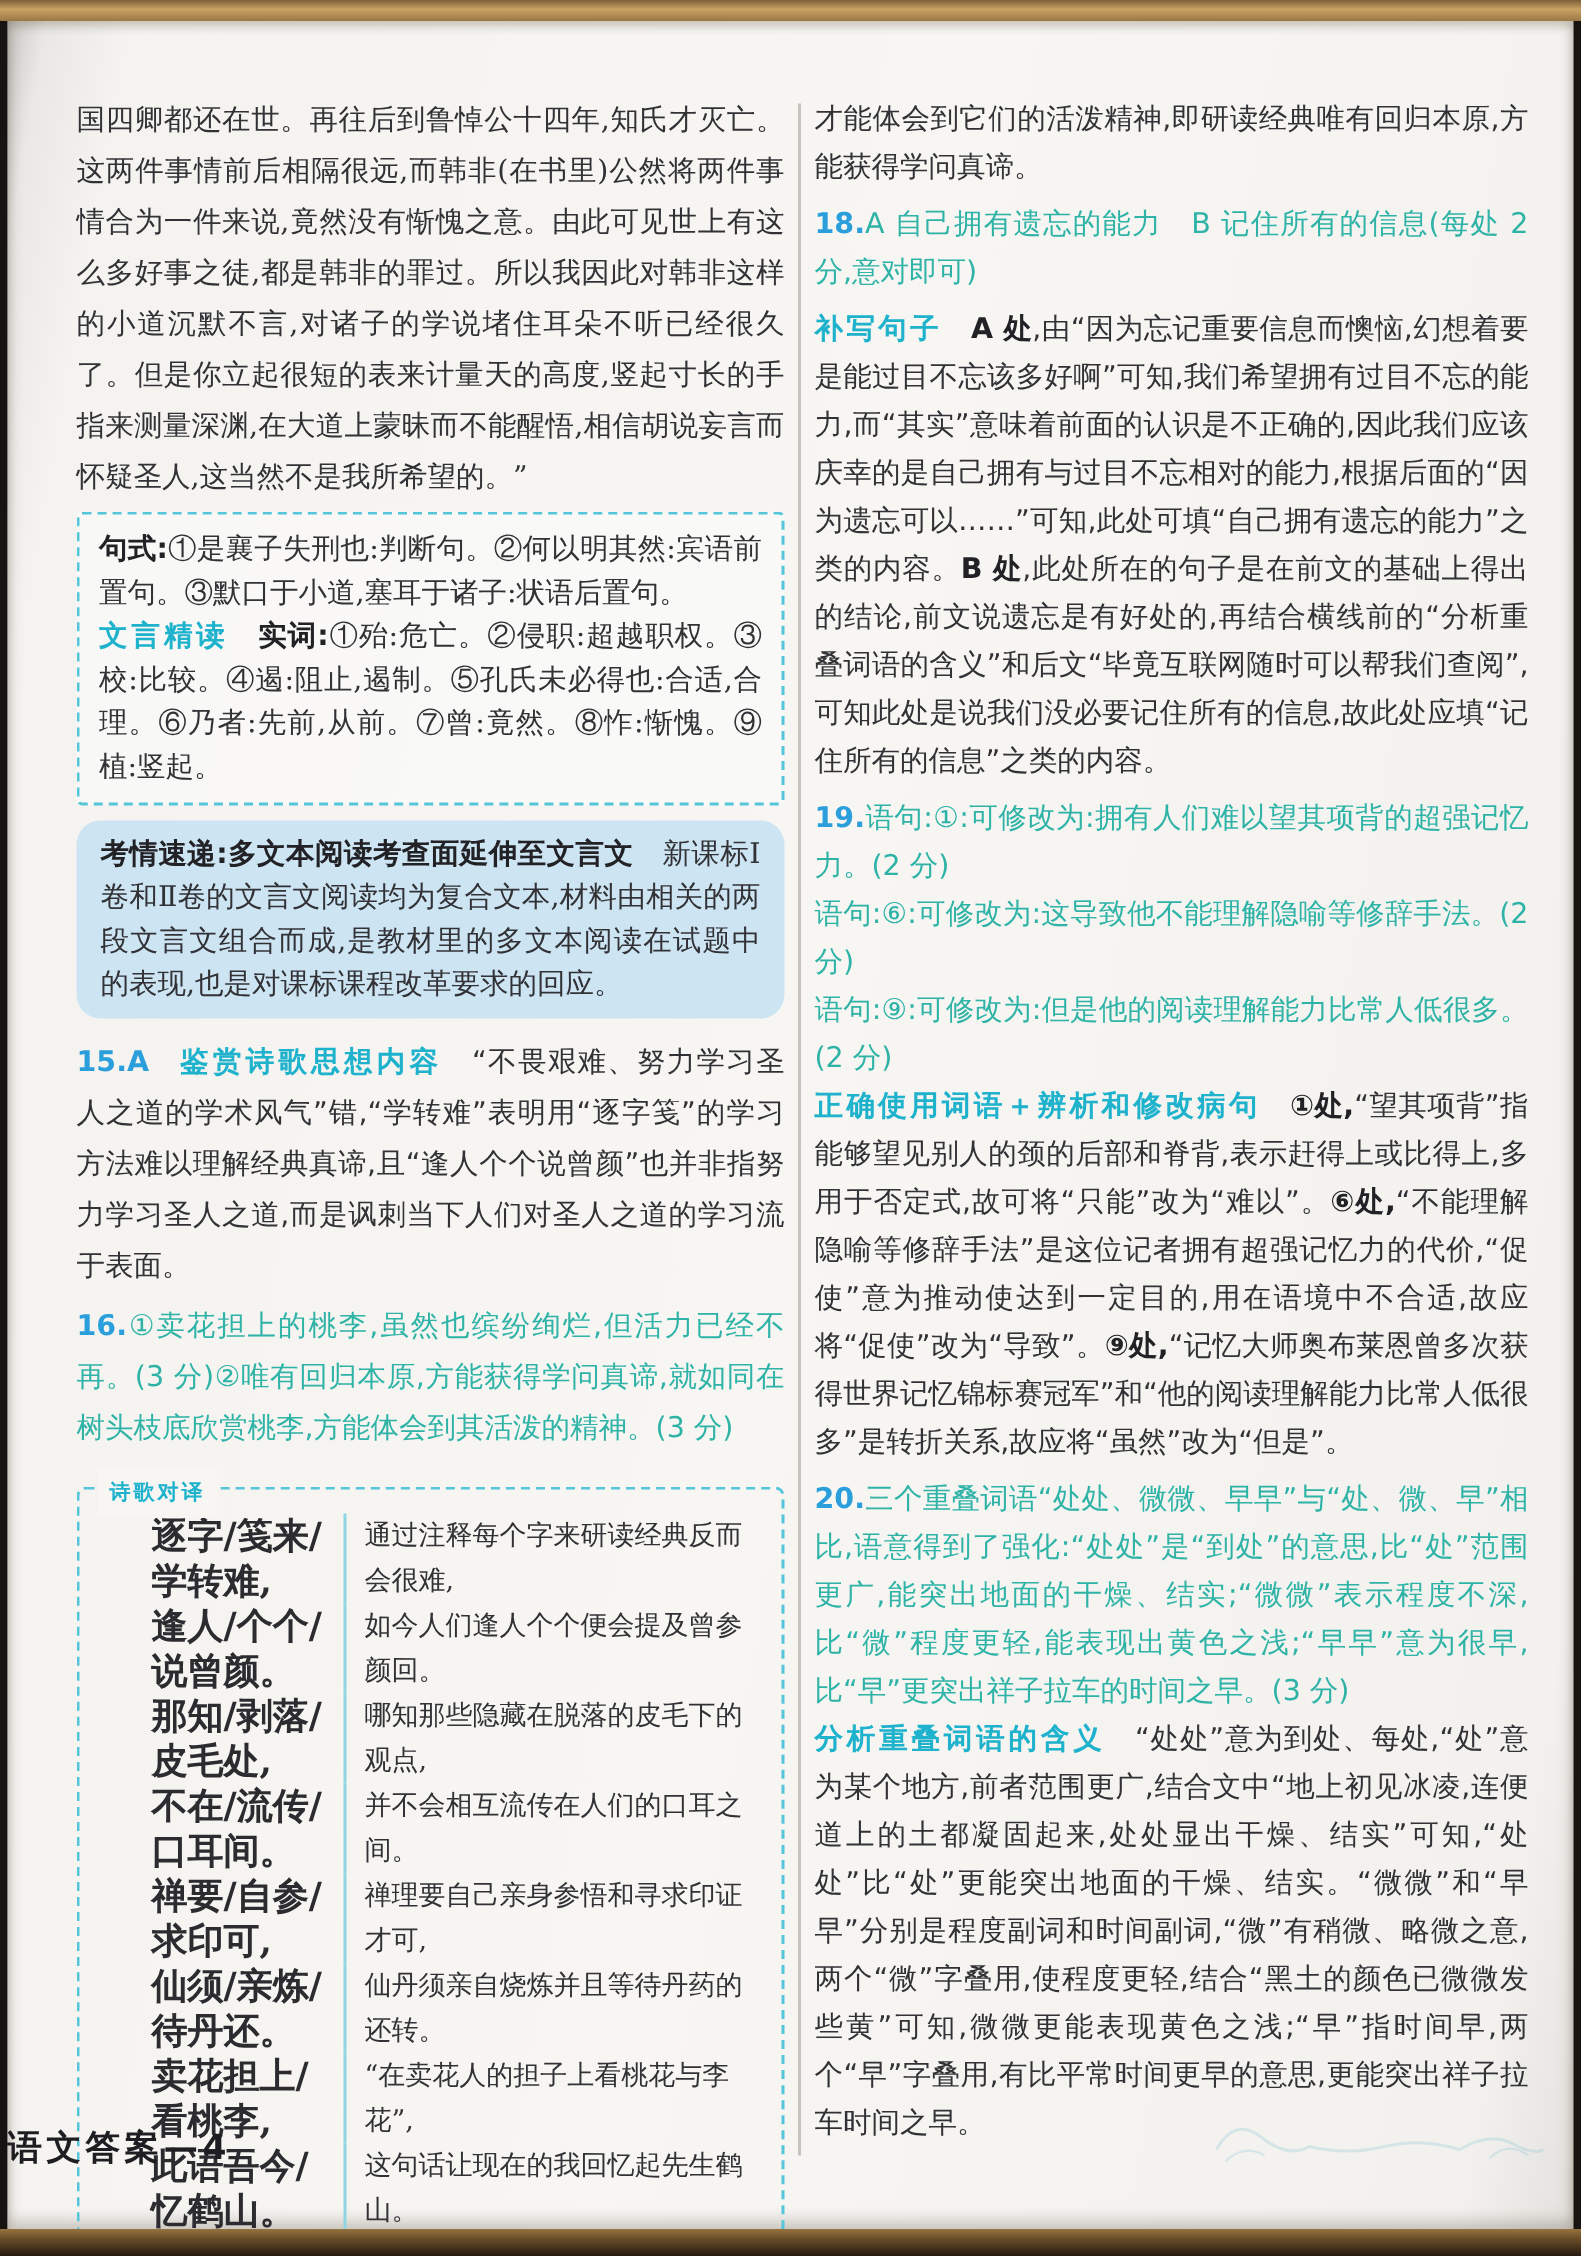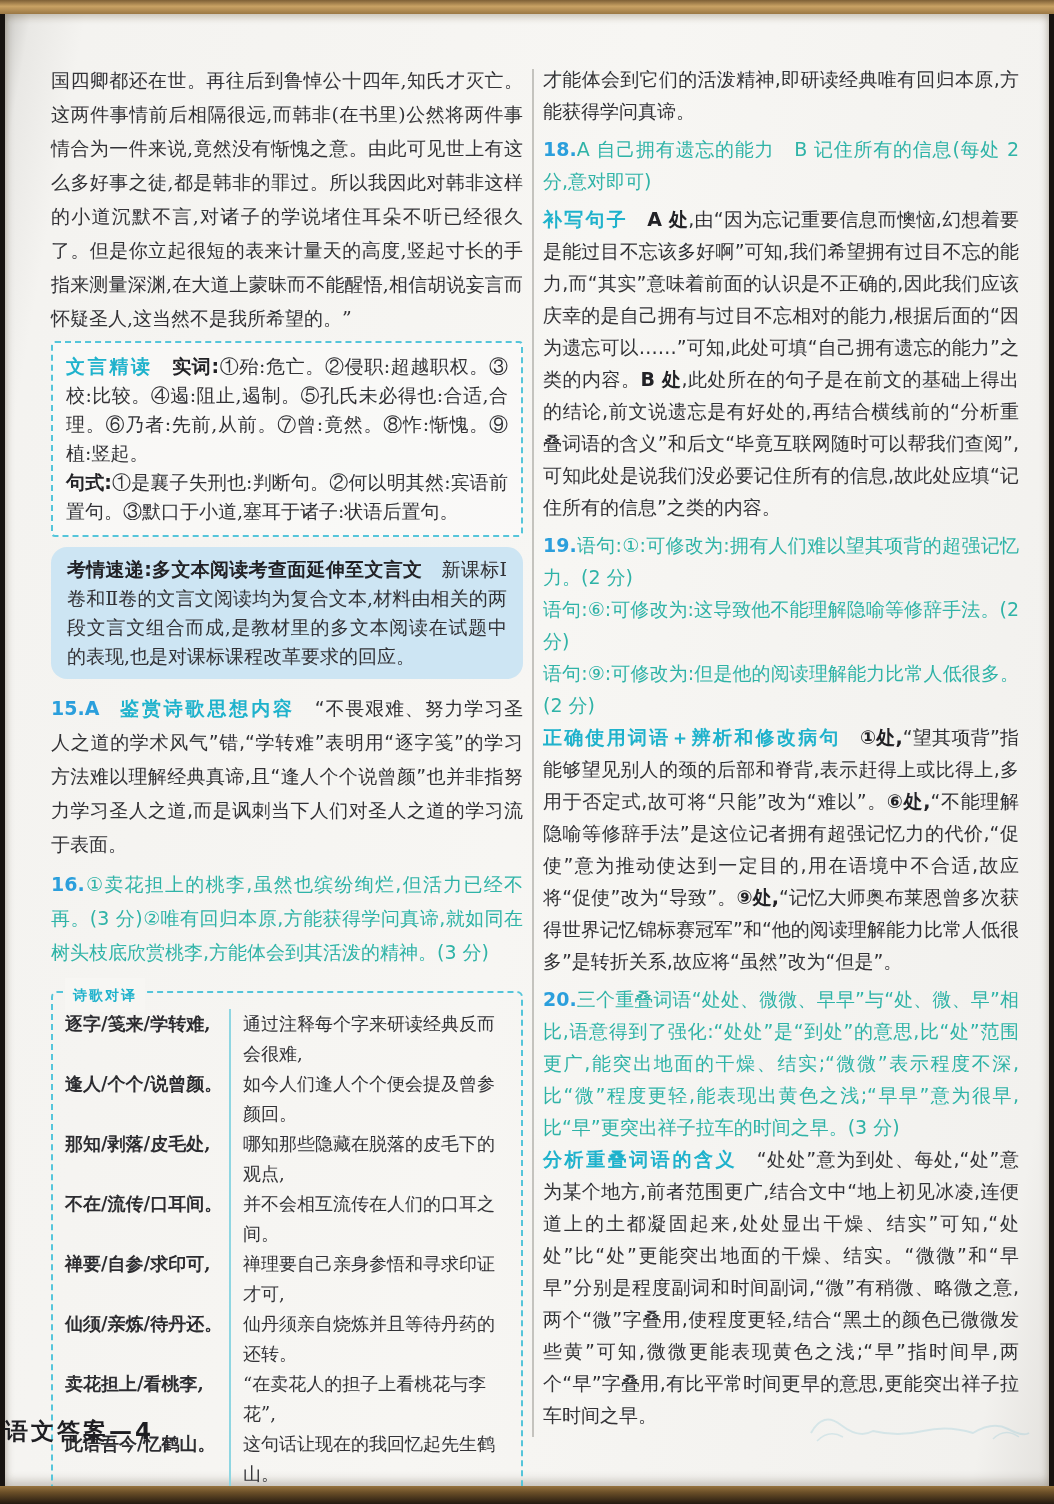--- a/index.html
+++ b/index.html
@@ -43,21 +43,21 @@
     position:relative;border:2px dashed #55c5da;border-radius:6px;
     margin:22px 0 14px 0;padding:16px 8px 8px 8px;
   }
   .poem-label{
     position:absolute;top:-15px;left:12px;padding:0 8px;
     background:#f7f6f3;color:#1fb2cc;font-weight:bold;font-size:14px;letter-spacing:2px;
   }
   .poem-grid{display:grid;grid-template-columns:170px 1fr;}
   .poem-verse{
     line-height:30px;border-right:2px solid #8fd6e2;padding:0 6px 0 4px;
-    font-weight:bold;color:#2c2c30;text-align:left;font-size:18px;
+    font-weight:bold;color:#2c2c30;text-align:left;font-size:24px;margin-left:36px;
   }
   .poem-trans{line-height:30px;padding:0 2px 0 12px;text-align:left;font-size:18px;color:#323236;}
 
   .footer{
     position:absolute;left:0;bottom:40px;width:100%;
     font-size:23px;font-weight:bold;color:#1e1e22;letter-spacing:3px;z-index:2;
   }
   .watermark{position:absolute;right:16px;bottom:34px;opacity:.22;z-index:1;}
 </style>
 </head>
@@ -68,24 +68,24 @@
 <div class="paper">
 
   <div class="col-divider"></div>
 
   <div class="column col-left">
 
     <p class="blk serif">国四卿都还在世。再往后到鲁悼公十四年,知氏才灭亡。这两件事情前后相隔很远,而韩非(在书里)公然将两件事情合为一件来说,竟然没有惭愧之意。由此可见世上有这么多好事之徒,都是韩非的罪过。所以我因此对韩非这样的小道沉默不言,对诸子的学说堵住耳朵不听已经很久了。但是你立起很短的表来计量天的高度,竖起寸长的手指来测量深渊,在大道上蒙昧而不能醒悟,相信胡说妄言而怀疑圣人,这当然不是我所希望的。”</p>
 
     <div class="wenyan-box">
       <p>
-        <span class="tag">文言精读</span>　<span class="bold-black">实词:</span><span class="serif">①殆:危亡。②侵职:超越职权。③校:比较。④遏:阻止,遏制。⑤孔氏未必得也:合适,合理。⑥乃者:先前,从前。⑦曾:竟然。⑧怍:惭愧。⑨植:竖起。</span>
+        <span class="bold-black">句式:</span><span class="serif">①是襄子失刑也:判断句。②何以明其然:宾语前置句。③默口于小道,塞耳于诸子:状语后置句。</span>
       </p>
       <p>
-        <span class="bold-black">句式:</span><span class="serif">①是襄子失刑也:判断句。②何以明其然:宾语前置句。③默口于小道,塞耳于诸子:状语后置句。</span>
+        <span class="tag">文言精读</span>　<span class="bold-black">实词:</span><span class="serif">①殆:危亡。②侵职:超越职权。③校:比较。④遏:阻止,遏制。⑤孔氏未必得也:合适,合理。⑥乃者:先前,从前。⑦曾:竟然。⑧怍:惭愧。⑨植:竖起。</span>
       </p>
     </div>
 
     <div class="kaoqing-box">
       <span class="bold-black">考情速递:多文本阅读考查面延伸至文言文</span>　<span class="serif">新课标Ⅰ卷和Ⅱ卷的文言文阅读均为复合文本,材料由相关的两段文言文组合而成,是教材里的多文本阅读在试题中的表现,也是对课标课程改革要求的回应。</span>
     </div>
 
     <p class="blk">
       <span class="num">15.A</span>　<span class="tag">鉴赏诗歌思想内容</span>　<span>“不畏艰难、努力学习圣人之道的学术风气”错,“学转难”表明用“逐字笺”的学习方法难以理解经典真谛,且“逢人个个说曾颜”也并非指努力学习圣人之道,而是讽刺当下人们对圣人之道的学习流于表面。</span>
     </p>

